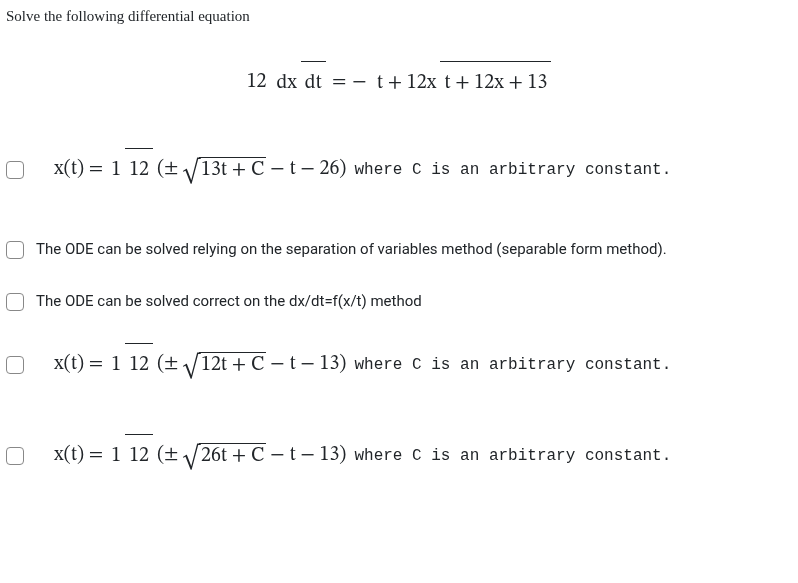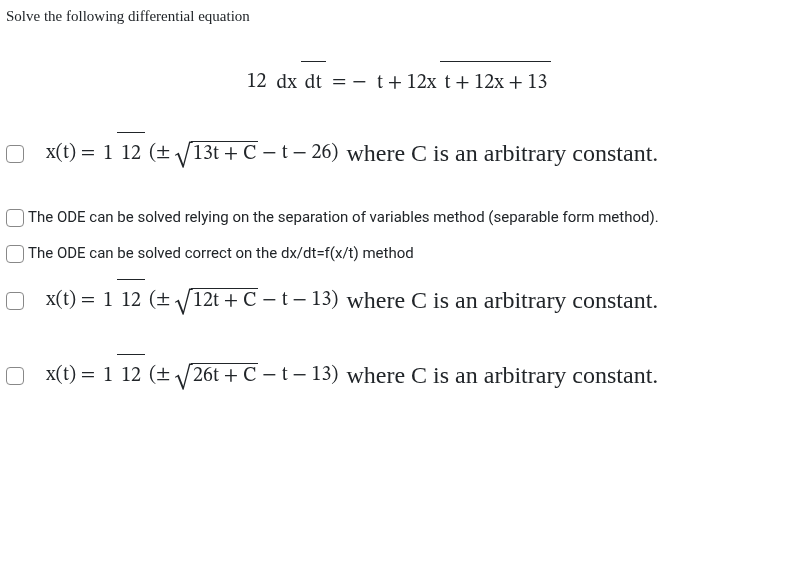--- a/index.html
+++ b/index.html
@@ -28,21 +28,21 @@
     display: inline-flex;
     flex-direction: row;
     align-items: center;
     vertical-align: middle;
     line-height: 1.1;
   }
   .frac .num { padding: 0 4px; }
   .frac .den { padding: 10px 4px; border-top: 1px solid #212529; }
   .instruct { font-size: 15px; margin: 10px 0 24px 0; }
   .options { display: flex; flex-direction: column; gap: 14px; }
-  .opt-row { display: flex; align-items: flex-start; gap: 4px; }
+  .opt-row { display: flex; align-items: flex-start; gap: 12px; margin-top: 16px; }
   .opt-row.math-row { align-items: center; margin-bottom: 18px; }
   .opt-row.text-row { margin-bottom: 2px; }
   .cb {
     width: 16px;
     height: 16px;
     border: 1px solid #888;
     border-radius: 4px;
     flex-shrink: 0;
     margin-top: 2px;
     background: #fff;
@@ -66,22 +66,22 @@
     font-size: 22px;
     line-height: 1;
     align-self: flex-end;
   }
   .sqrt .arg {
     border-top: 1px solid #212529;
     padding: 0 2px;
     margin-left: -1px;
   }
   .where {
-    font-family: Liberation Serif, serif;
-    font-size: 24px;
+    font-family: Liberation Mono, monospace;
+    font-size: 16px;
     margin-left: 4px;
   }
 </style>
 </head>
 <body>
 <div class="container">
 
 <div class="prompt">Solve the following differential equation</div>
 
 <div class="equation-block">

